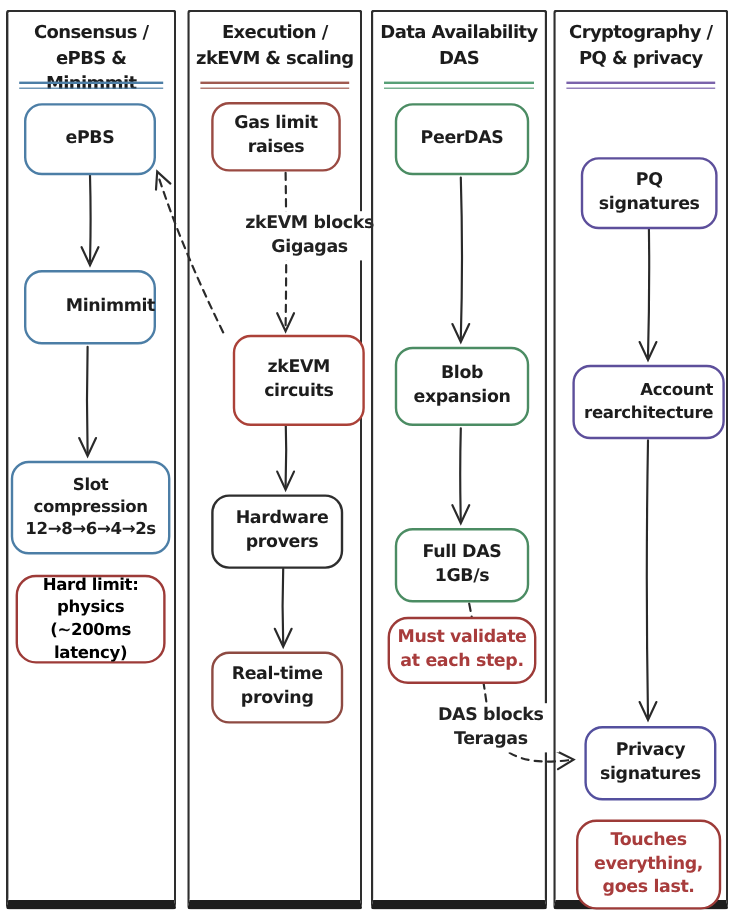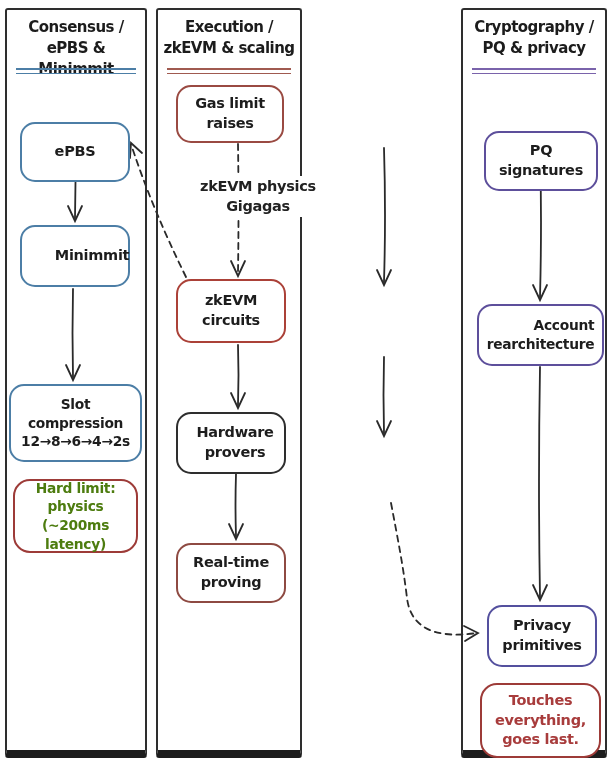--- a/index.html
+++ b/index.html
@@ -69,54 +69,68 @@
       <path d="M142,153 L131,143 L130,158"></path>
       <path stroke-dasharray="6 5" d="M391,503 C398,540 403,565 407,598 C410,624 430,640 477,633"></path>
       <path d="M464,626 L478,633 L465,641"></path>
     </g>
   </svg>
 
   <section class="col" id="col1">
     <h2 class="title">Consensus /
 ePBS &amp; Minimmit</h2>
     <div class="rule" style="border-color: rgb(76, 126, 166);"></div>
-    <div class="node" style="left: 13px; top: 76px; width: 110px; height: 60px; border-color: rgb(76, 126, 166); margin-top: 36px;">ePBS</div>
+    <div class="node" style="left: 13px; top: 76px; width: 110px; height: 60px; border-color: rgb(76, 126, 166);">ePBS</div>
     <div class="node" style="left: 13px; top: 215px; width: 110px; height: 62px; border-color: rgb(76, 126, 166); padding-left: 36px;">Minimmit</div>
     <div class="node" style="left: 2px; top: 374px; width: 133px; height: 78px; font-size: 13.8px; border-color: rgb(76, 126, 166);">Slot compression
 12→8→6→4→2s</div>
-    <div class="node note" style="left: 6px; top: 469px; width: 125px; height: 74px; font-size: 13.8px; border-color: rgb(157, 59, 56); color: #4d7c0f;">Hard limit:
+    <div class="node note" style="left: 6px; top: 469px; width: 125px; height: 74px; font-size: 13.8px; border-color: rgb(157, 59, 56); color: #000000;">Hard limit:
 physics
 (~200ms latency)</div>
   </section>
 
   <section class="col" id="col2">
     <h2 class="title">Execution /
 zkEVM &amp; scaling</h2>
     <div class="rule" style="border-color: rgb(160, 90, 80);"></div>
     <div class="node" style="left: 18px; top: 75px; width: 108px; height: 58px; border-color: rgb(154, 74, 66);">Gas limit
 raises</div>
-    <div class="edge-label" style="left:38px;top:166px;width:120px;">zkEVM physics
+    <div class="edge-label" style="left:38px;top:166px;width:120px;">zkEVM blocks
 Gigagas</div>
-    <div class="node" style="left: 18px; top: 269px; width: 110px; height: 64px; border-color: rgb(171, 65, 56);">zkEVM
+    <div class="node" style="left: 36px; top: 269px; width: 110px; height: 76px; border-color: rgb(171, 65, 56);">zkEVM
 circuits</div>
     <div class="node" style="left: 18px; top: 402px; width: 110px; height: 62px; border-color: rgb(46, 46, 46); padding-left: 10px;">Hardware
 provers</div>
     <div class="node" style="left: 18px; top: 533px; width: 110px; height: 60px; border-color: rgb(142, 74, 66);">Real-time
 proving</div>
   </section>
 
+  <section class="col" id="col3">
+    <h2 class="title">Data Availability
+DAS</h2>
+    <div class="rule" style="border-color: rgb(87, 160, 119);"></div>
+    <div class="node" style="left: 18px; top: 76px; width: 112px; height: 60px; border-color: rgb(75, 140, 99);">PeerDAS</div>
+    <div class="node" style="left: 18px; top: 279px; width: 112px; height: 66px; border-color: rgb(75, 140, 99);">Blob
+expansion</div>
+    <div class="node" style="left: 18px; top: 430px; width: 112px; height: 62px; border-color: rgb(75, 140, 99);">Full DAS
+1GB/s</div>
+    <div class="node note" style="left: 12px; top: 504px; width: 124px; height: 56px; border-color: rgb(157, 59, 56); color: rgb(168, 60, 60);">Must validate
+at each step.</div>
+    <div class="edge-label" style="left:41px;top:576px;width:110px;">DAS blocks
+Teragas</div>
+  </section>
 
   <section class="col" id="col4">
     <h2 class="title">Cryptography /
 PQ &amp; privacy</h2>
     <div class="rule" style="border-color: rgb(122, 99, 171);"></div>
     <div class="node" style="left: 21px; top: 77px; width: 114px; height: 60px; border-color: rgb(93, 79, 155); margin-top: 44px;">PQ
 signatures</div>
     <div class="node" style="left: 14px; top: 294px; width: 127px; height: 62px; font-size: 13.8px; border-color: rgb(93, 79, 155); text-align: right;">Account
 rearchitecture</div>
     <div class="node" style="left: 24px; top: 595px; width: 110px; height: 62px; border-color: rgb(84, 80, 158);">Privacy
-primitives</div>
+signatures</div>
     <div class="node note" style="left: 17px; top: 673px; width: 121px; height: 75px; border-color: rgb(157, 59, 56); color: rgb(168, 60, 60);">Touches
 everything,
 goes last.</div>
   </section>
 
 </div>
 
 </body></html>

